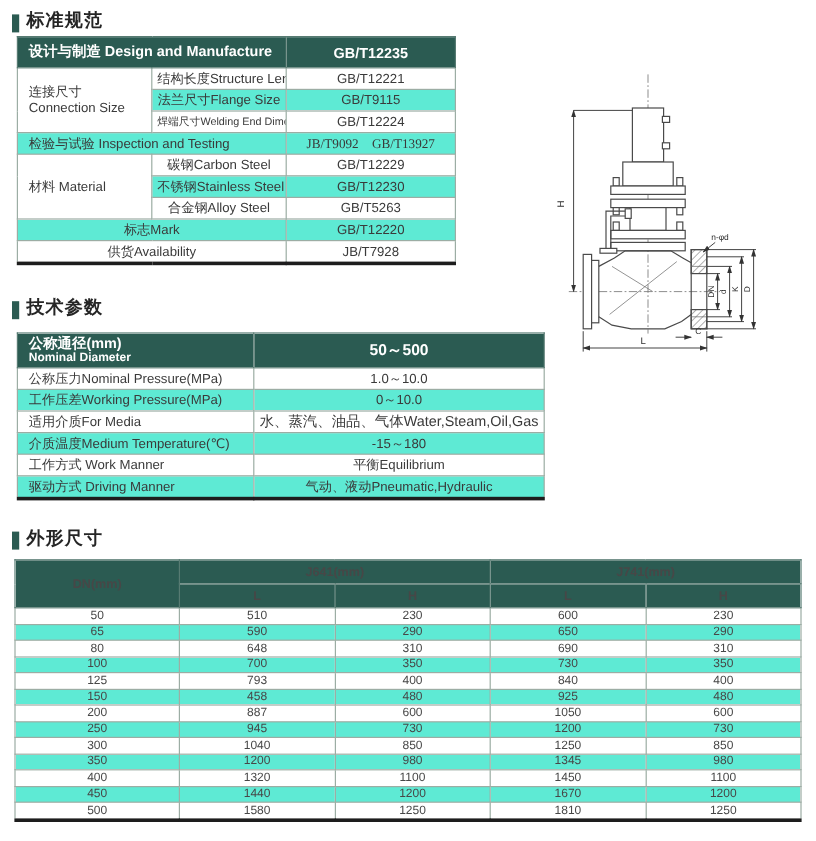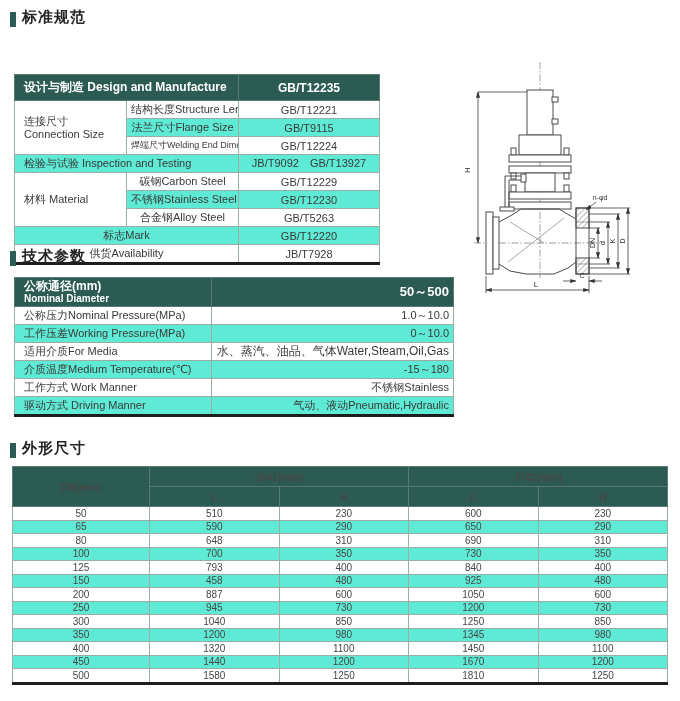--- a/index.html
+++ b/index.html
@@ -14,36 +14,36 @@
   table{border-collapse:collapse;position:absolute;table-layout:fixed;}
   td{border:1px solid #9cada4;font-size:11px;vertical-align:middle;
      padding:0 4px;text-align:center;color:#3a3a3a;overflow:hidden;white-space:nowrap;}
   tr.alt td{background:#5eead4;}
   td.keepwhite{background:#ffffff !important;}
   .head td{
     background:#2b5b52;color:#ffffff;font-weight:bold;
     border:1px solid #577b72;
   }
   
-  .t1{left:14px;top:30px;width:366px;border-bottom:3px solid #1d1d1d;margin-top:44px;}
+  .t1{left:14px;top:30px;width:366px;border-bottom:3px solid #1d1d1d;}
   .t1 td{height:17px;}
   .t1 tr.head td{height:25px;font-size:12px;}
   .t1 td.c1{width:124px;}
   .t1 td.c2{width:110px;}
   .t1 td.c3{width:132px;}
   .t1 td.left{text-align:left;padding-left:9px;}
   .t1 .hvalue{font-size:13px;}
   .t1 .two{line-height:13px;}
-  .t1 .pre{white-space:pre;}
+  .t1 .pre{white-space:pre;font-family:Liberation Serif, serif;}
   
   .t2{left:14px;top:277px;width:416px;border-bottom:3px solid #1d1d1d;}
   .t2 td{height:17px;margin-left:46px;}
   .t2 tr.head td{height:28px;}
   .t2 td.c1{width:183px;text-align:left;padding-left:9px;}
-  .t2 td.c2{width:233px;text-align:right;}
+  .t2 td.c2{width:233px;}
   .t2 .hcn{font-size:12px;line-height:13px;}
   .t2 .hen{font-size:10px;font-weight:bold;line-height:11px;}
   .t2 .hvalue{font-size:13px;}
   
   .t3{left:12px;top:466px;width:656px;border-bottom:3px solid #1d1d1d;}
   .t3 td{height:12.5px;font-size:10px;color:#474747;padding:0 2px;}
   .t3 tr.head td{height:19px;font-size:10.5px;}
   .t3 td.cdn{width:132px;}
   .t3 td.cq{width:131px;}
   
@@ -229,21 +229,21 @@
   <tr>
     <td class="c1">适用介质For Media</td>
     <td class="c2" style="font-size:12px;">水、蒸汽、油品、气体Water,Steam,Oil,Gas</td>
   </tr>
   <tr class="alt">
     <td class="c1">介质温度Medium Temperature(℃)</td>
     <td class="c2">-15～180</td>
   </tr>
   <tr>
     <td class="c1">工作方式 Work Manner</td>
-    <td class="c2">不锈钢Stainless</td>
+    <td class="c2">平衡Equilibrium</td>
   </tr>
   <tr class="alt">
     <td class="c1">驱动方式 Driving Manner</td>
     <td class="c2">气动、液动Pneumatic,Hydraulic</td>
   </tr>
 </tbody>
   </table>
 
 <div class="sec-title" style="left:10px;top:439px;">
   <span class="sec-bar"></span>

